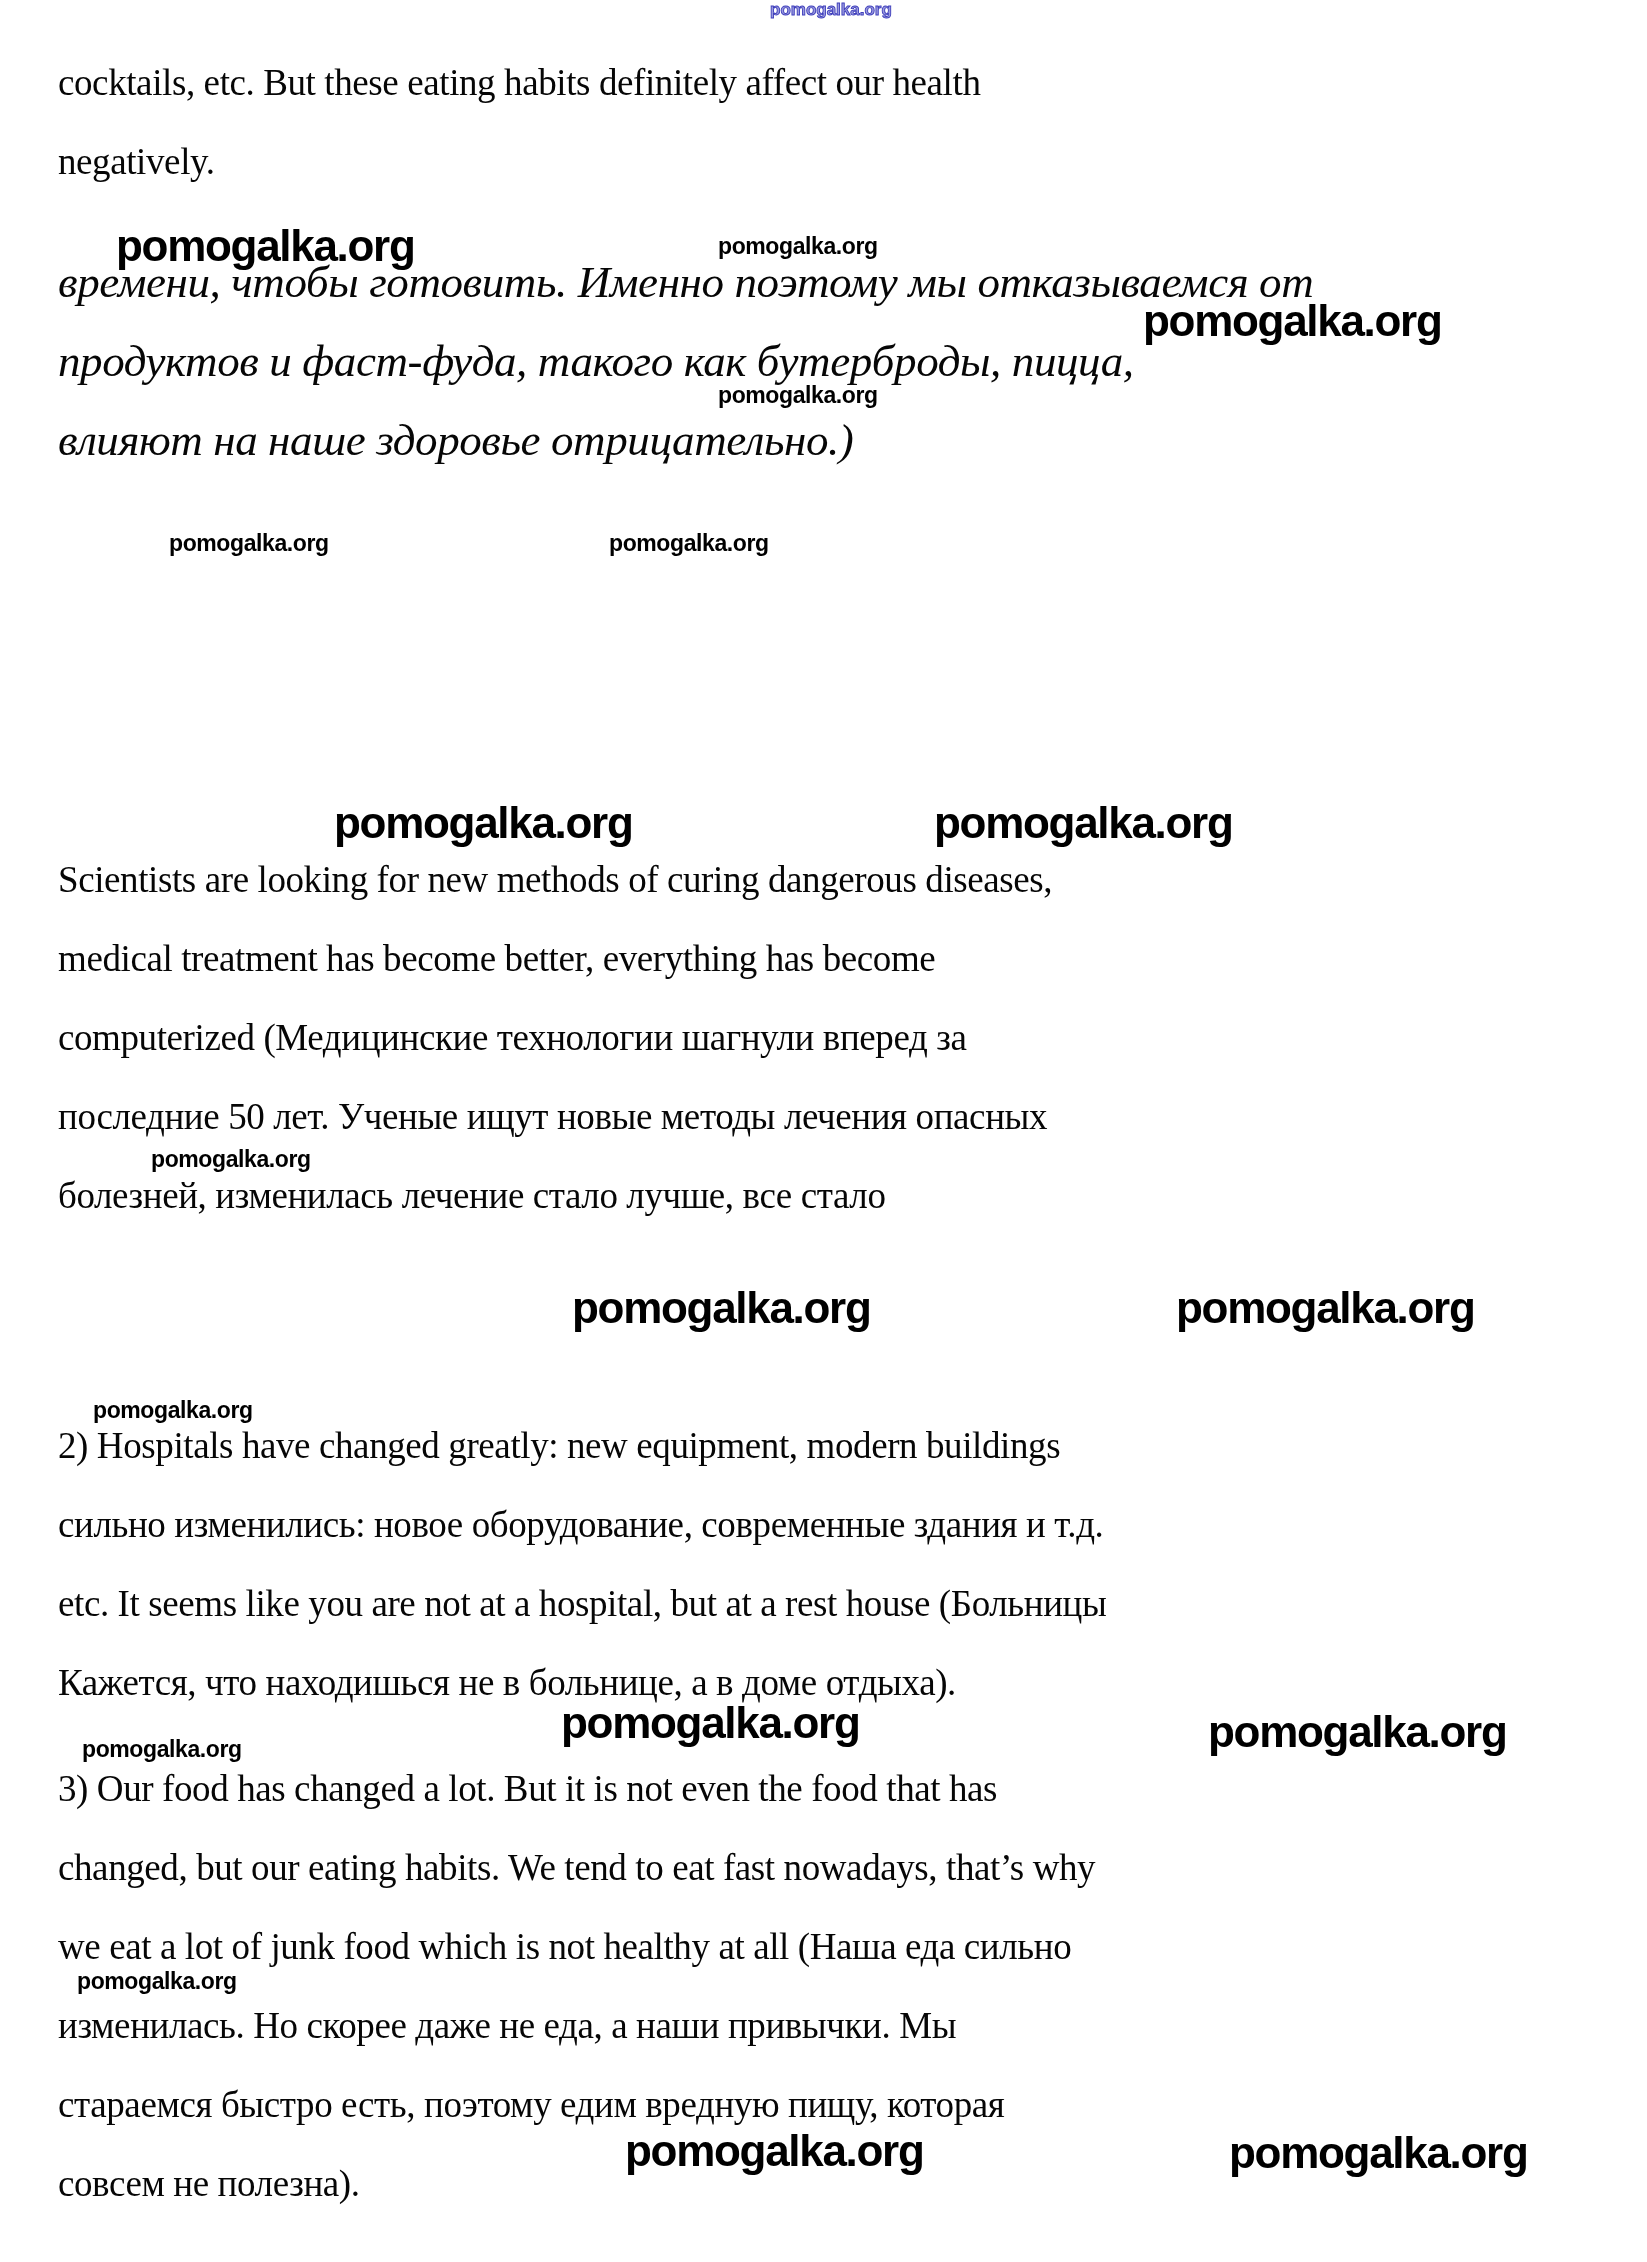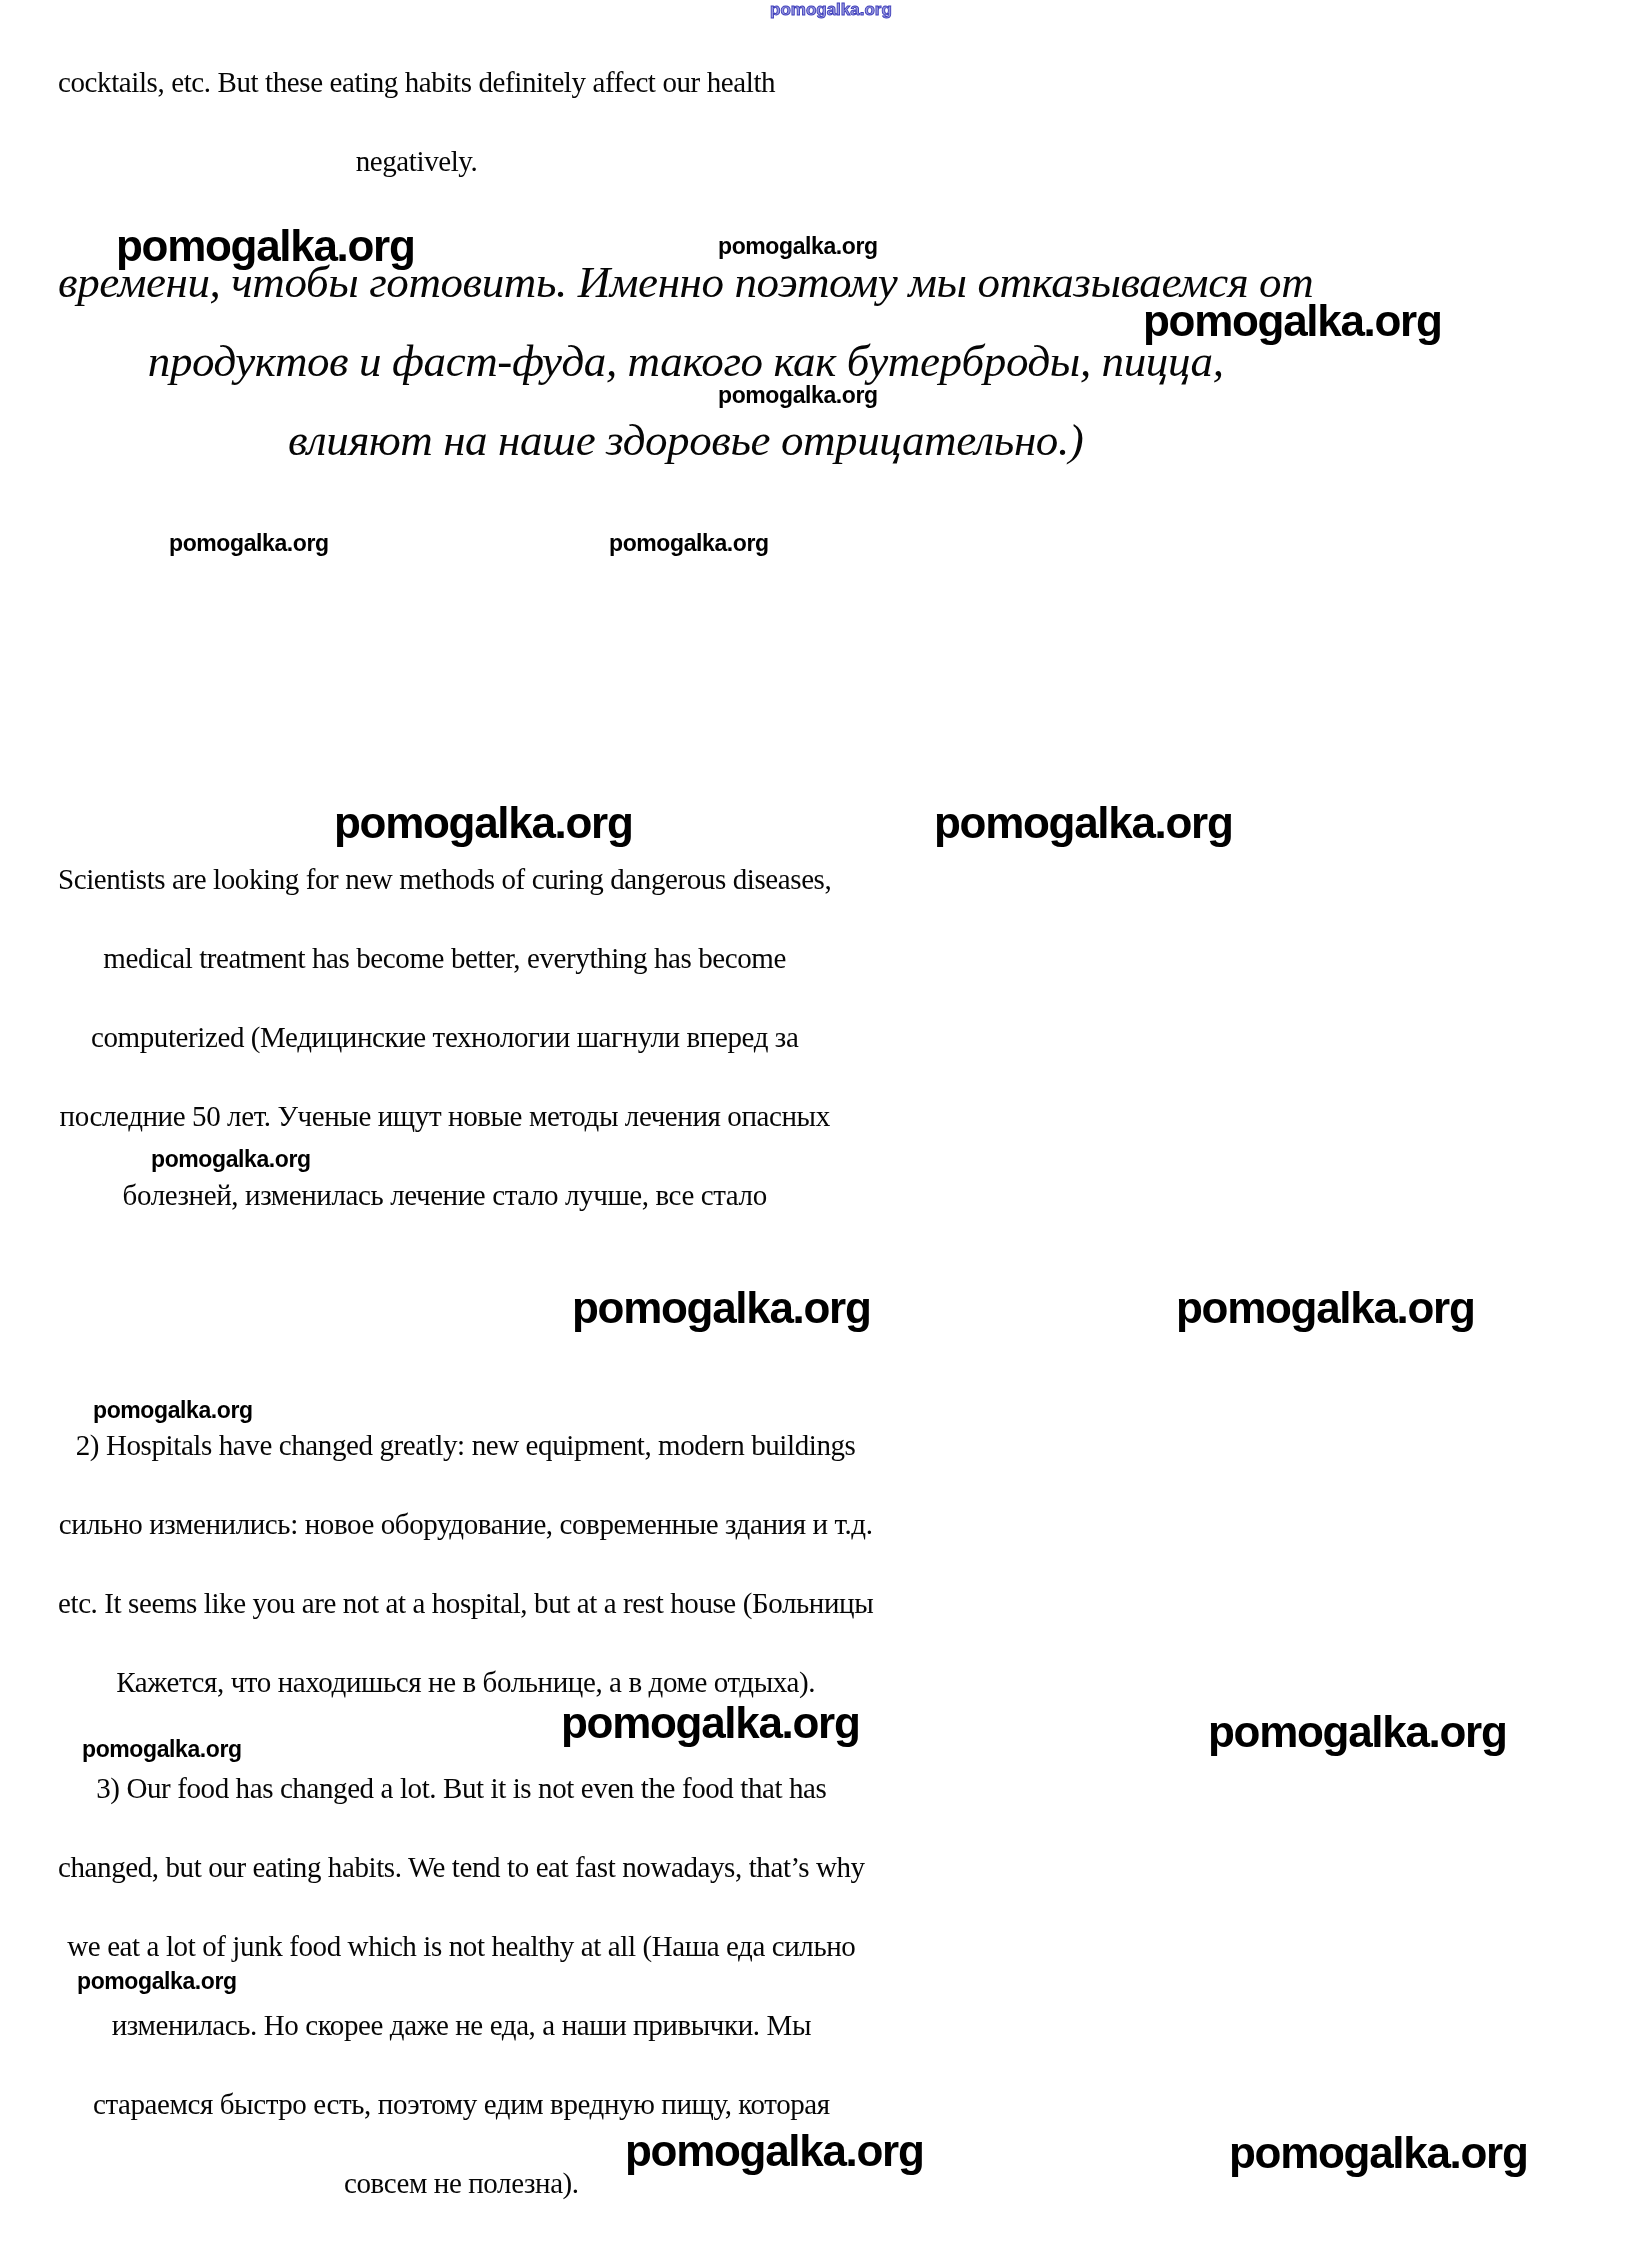--- a/index.html
+++ b/index.html
@@ -4,26 +4,25 @@
 <style>
   html, body { margin: 0; padding: 0; background: #e8e8e8; }
   #page {
     position: relative;
     width: 1648px;
     height: 2262px;
     background: #ffffff;
     overflow: hidden;
     font-family: "Liberation Serif", serif;
     color: #060606;
-    text-align: center;
   }
   .para {
     position: absolute;
     left: 58px;
-    font-size: 29px;
+    font-size: 37px;
     line-height: 79px;
     letter-spacing: -0.4px;
     white-space: nowrap;
     color: #060606;
   }
   .para .tl { height: 79px; }
   .para.italic {
     font-style: italic;
     font-size: 45px;
   }

